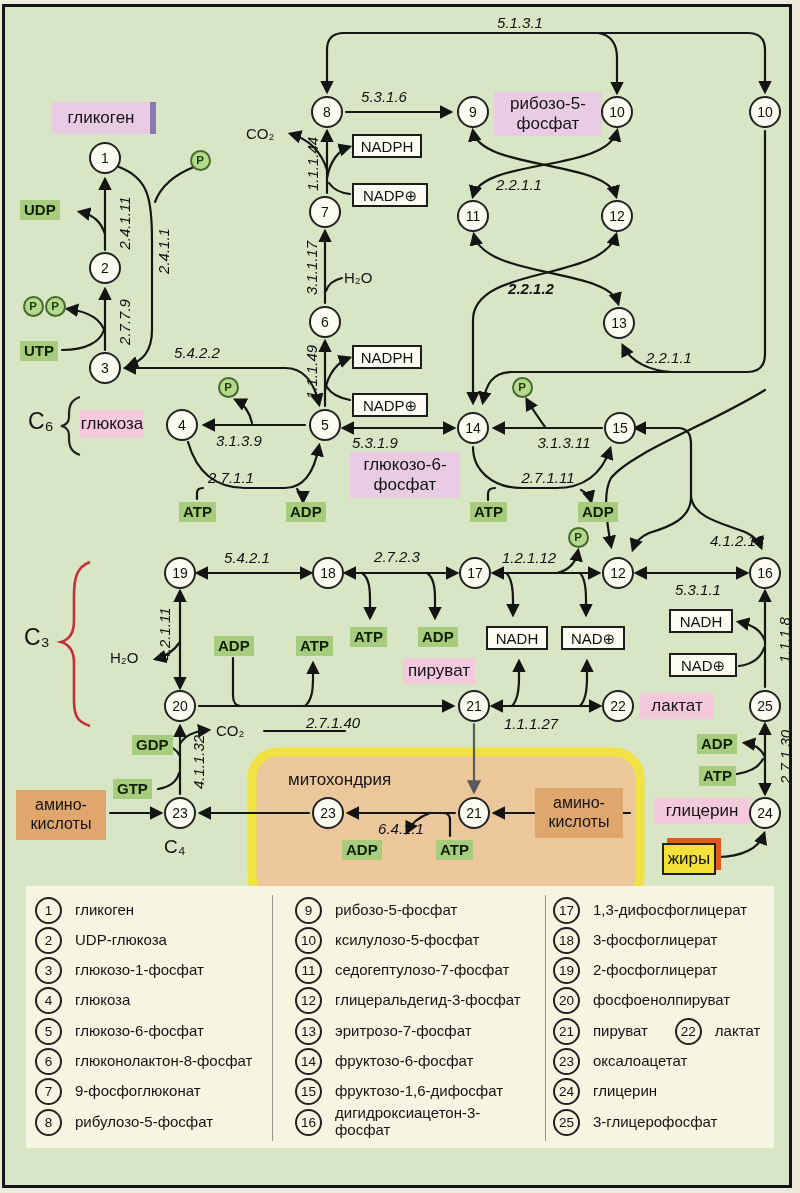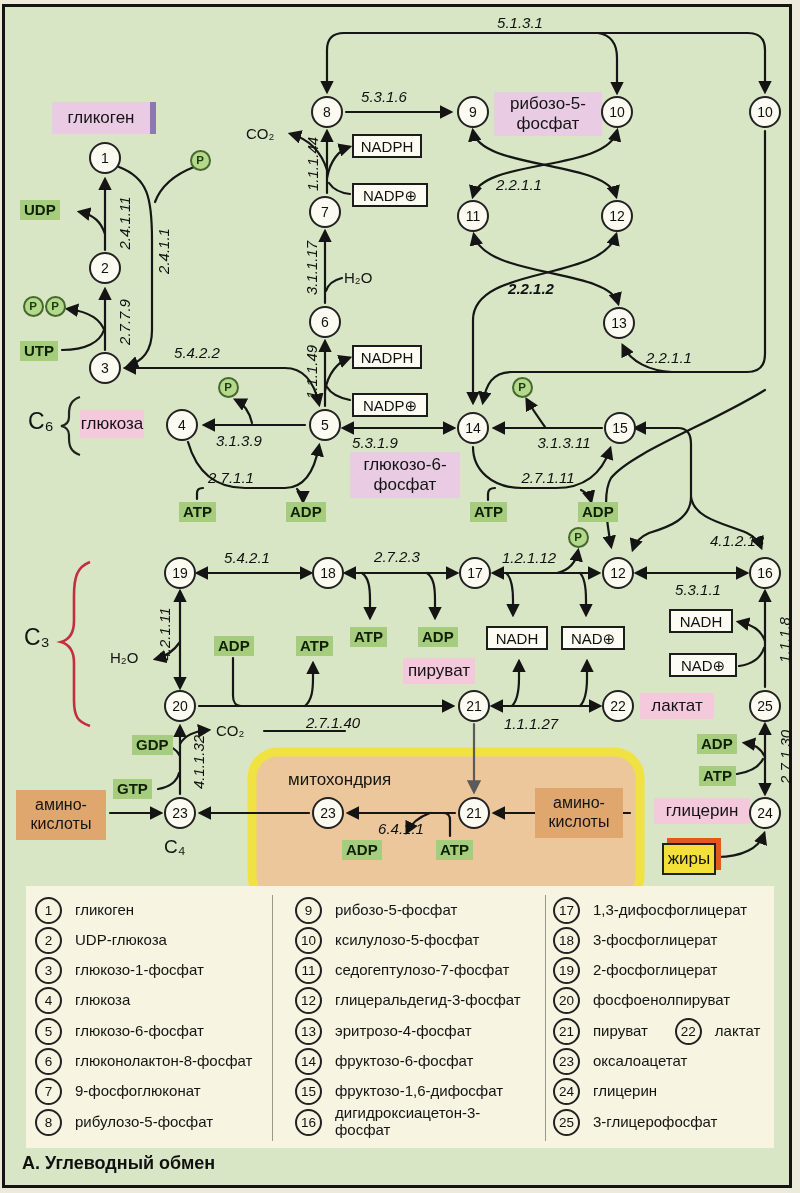--- a/index.html
+++ b/index.html
@@ -132,21 +132,20 @@
       <path d="M180,756 C176,748 169,745 160,744" marker-end="url(#ah)"></path>
       <path d="M158,789 C170,787 177,781 179,773"></path>
       <path d="M180,744 C185,735 196,731 208,730" marker-end="url(#ah)"></path>
       <path d="M264,731 L345,731"></path>
     </g>
     <path d="M80,397 C71,400 69,406 69,414 L69,417 C69,422 66,425 61,426 C66,427 69,430 69,435 L69,438 C69,446 71,452 80,455" stroke="#222" stroke-width="2.2" fill="none"></path>
     <path d="M90,562 C77,567 74,577 74,596 L74,621 C74,635 68,640 61,642 C68,644 74,649 74,663 L74,700 C74,717 78,722 90,726" stroke="#c22f3f" stroke-width="2.6" fill="none"></path>
   </svg>
 
   <div id="legend"></div>
-  <div id="title">А. Углеводный обмен</div>
 <div class="node" style="left: 89px; top: 142px;">1</div>
     <div class="node" style="left: 89px; top: 252px;">2</div>
     <div class="node" style="left: 89px; top: 352px;">3</div>
     <div class="node" style="left: 166px; top: 409px;">4</div>
     <div class="node" style="left: 309px; top: 409px;">5</div>
     <div class="node" style="left: 309px; top: 306px;">6</div>
     <div class="node" style="left: 309px; top: 196px;">7</div>
     <div class="node" style="left: 311px; top: 96px;">8</div>
     <div class="node" style="left: 457px; top: 96px;">9</div>
     <div class="node" style="left: 601px; top: 96px;">10</div>
@@ -295,21 +294,21 @@
     <div class="lrow" style="left: 295px; top: 956.6px;">
       <div class="lnode">11</div>
       <span class="llab">седогептулозо-7-фосфат</span>
     </div>
     <div class="lrow" style="left: 295px; top: 986.9px;">
       <div class="lnode">12</div>
       <span class="llab">глицеральдегид-3-фосфат</span>
     </div>
     <div class="lrow" style="left: 295px; top: 1017.2px;">
       <div class="lnode">13</div>
-      <span class="llab">эритрозо-4-фосфат</span>
+      <span class="llab">эритрозо-7-фосфат</span>
     </div>
     <div class="lrow" style="left: 295px; top: 1047.5px;">
       <div class="lnode">14</div>
       <span class="llab">фруктозо-6-фосфат</span>
     </div>
     <div class="lrow" style="left: 295px; top: 1077.8px;">
       <div class="lnode">15</div>
       <span class="llab">фруктозо-1,6-дифосфат</span>
     </div>
     <div class="lrow" style="left: 295px; top: 1108.1px;">

